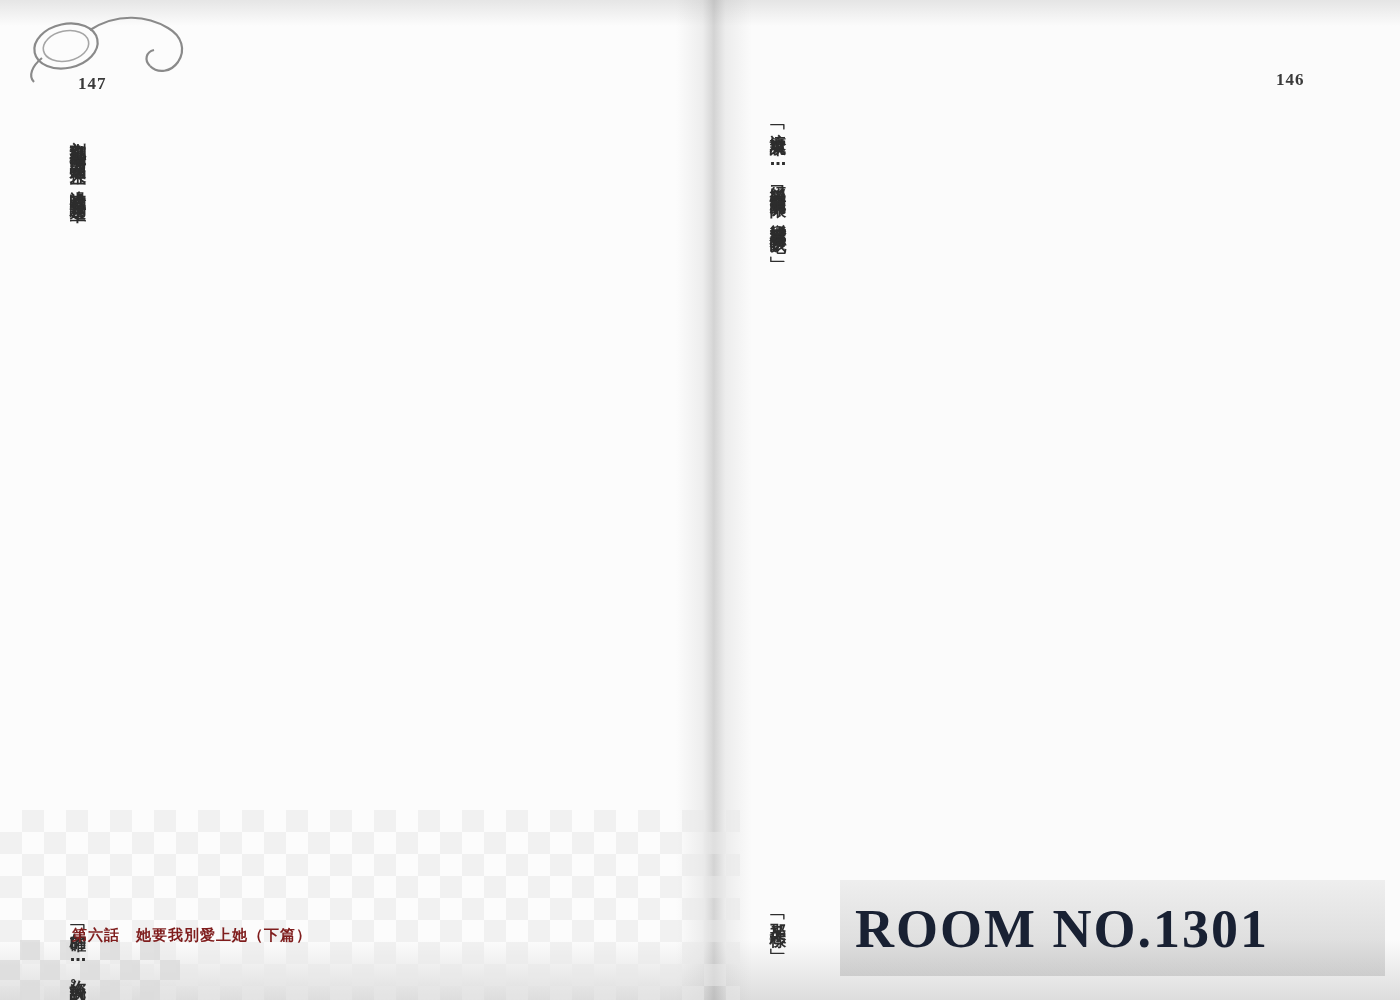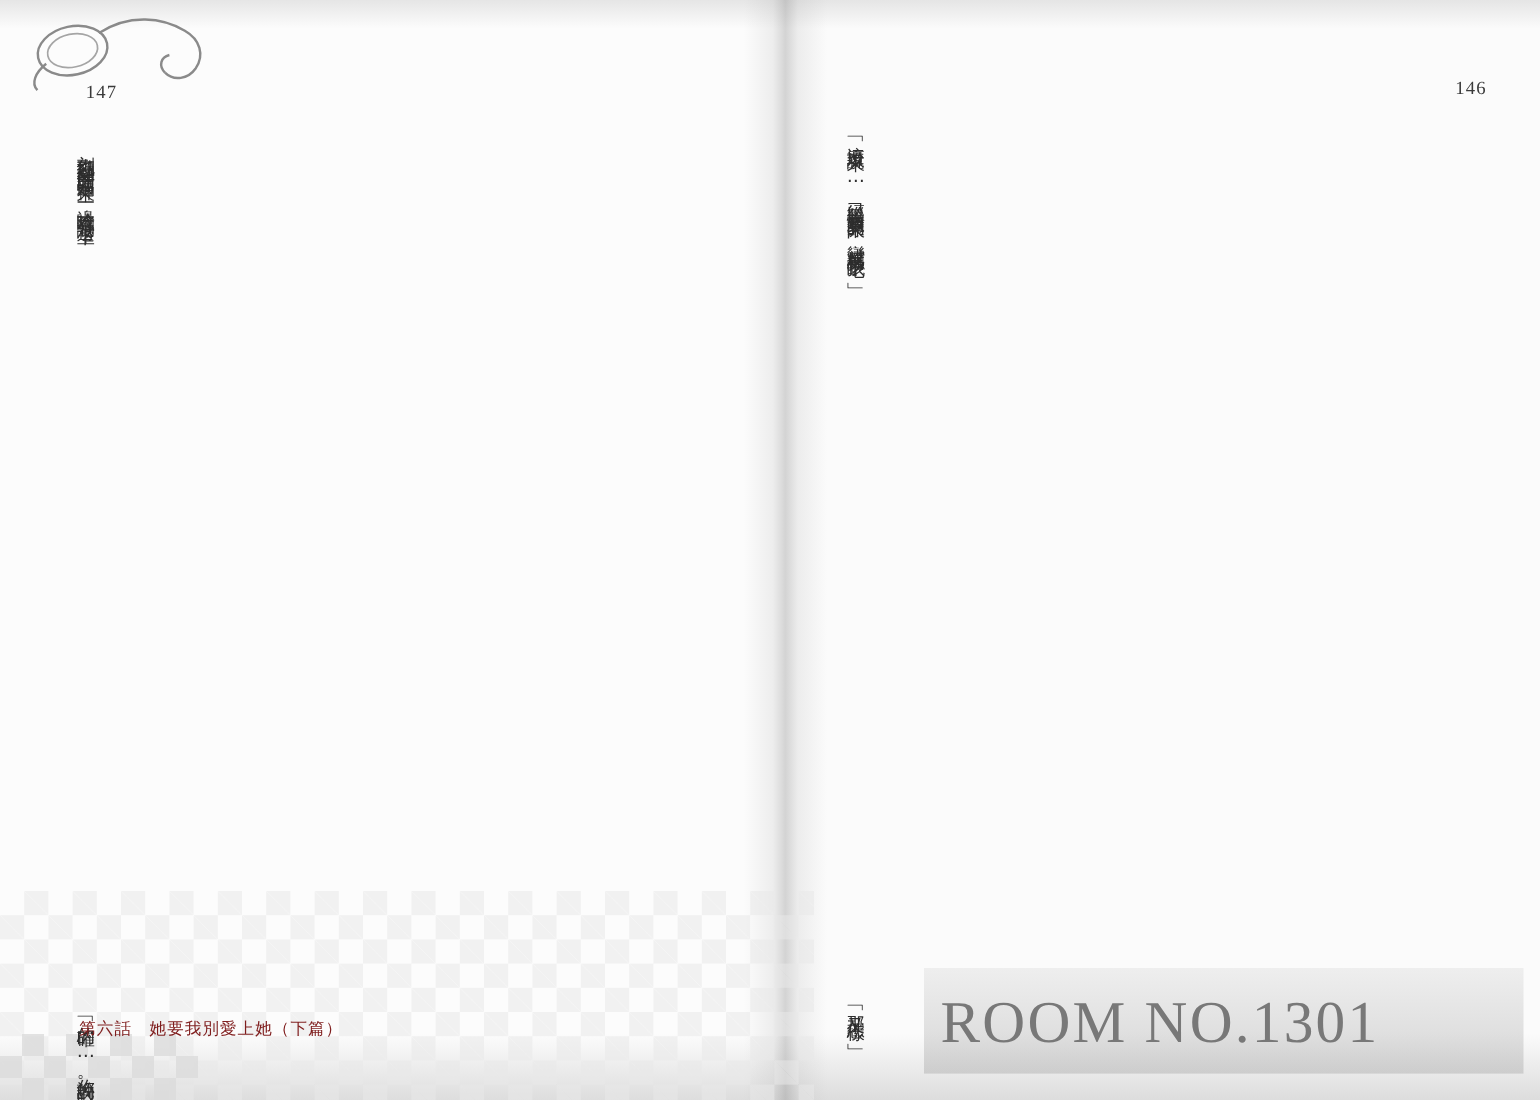--- a/index.html
+++ b/index.html
@@ -11,20 +11,21 @@
     width: 1400px;
     height: 1000px;
     overflow: hidden;
     font-family: "DejaVu Sans", sans-serif;
   }
   #page {
     position: relative;
     width: 1400px;
     height: 1000px;
     background: #fdfdfd;
+    font-weight: bold;
   }
   
   .paper-left, .paper-right {
     position: absolute;
     top: 0;
     height: 1000px;
     background: #fcfcfc;
   }
   .paper-right { left: 0; width: 712px; }
   .paper-left { left: 712px; width: 688px; background: #fbfbfb; }
@@ -87,21 +88,21 @@
 
   
   .page-number {
     position: absolute;
     font-family: "Liberation Serif", serif;
     font-size: 17px;
     color: #3a3a3a;
     letter-spacing: 1px;
   }
   #pn-right { left: 78px; top: 74px; }
-  #pn-left  { left: 1276px; top: 70px; margin-left: 47px; }
+  #pn-left  { left: 1276px; top: 70px; }
 
   
   .doodle {
     position: absolute;
     left: 18px;
     top: 6px;
     width: 190px;
     height: 90px;
     pointer-events: none;
   }
@@ -150,21 +151,21 @@
   }
 
   
   .watermark {
     position: absolute;
     left: 855px;
     top: 898px;
     font-family: "Liberation Serif", serif;
     font-size: 54px;
     letter-spacing: 2px;
-    color: #737373;
+    color: #0f172a;
     white-space: nowrap;
     opacity: 0.95;
   }
   .wm-shadow {
     position: absolute;
     left: 840px;
     top: 880px;
     width: 545px;
     height: 96px;
     background: linear-gradient(to bottom, rgba(200,200,200,0.25), rgba(170,170,170,0.45));

